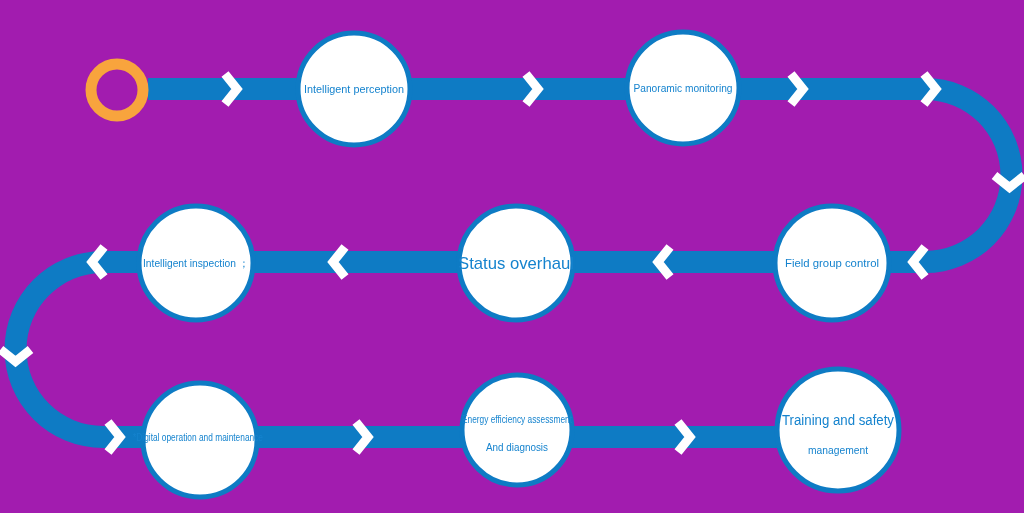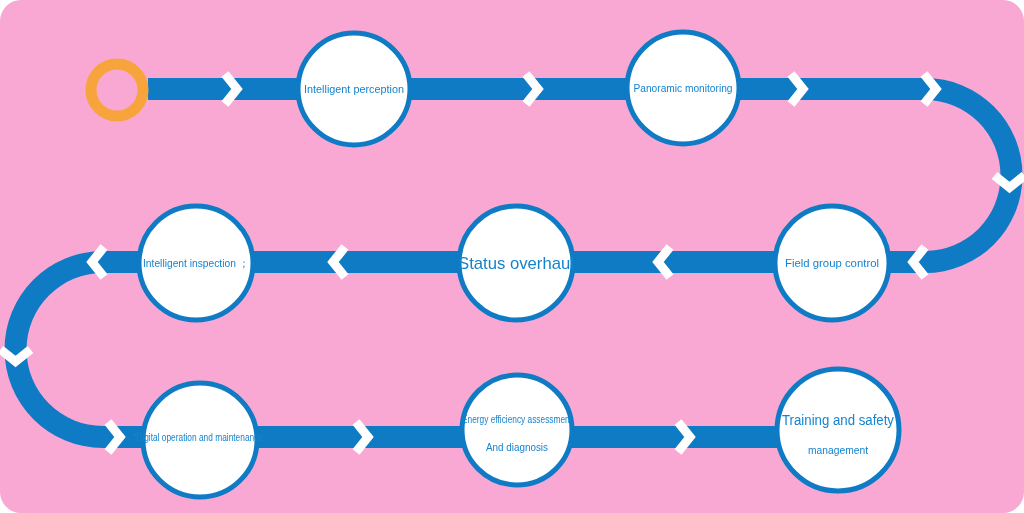--- a/index.html
+++ b/index.html
@@ -4,24 +4,23 @@
 <style>
   html, body {
     margin: 0;
     padding: 0;
     background: #ffffff;
   }
   .stage {
     position: relative;
     width: 1024px;
     height: 513px;
-    background: #f9a8d4;
+    background: #a21caf;
     overflow: hidden;
     font-family: "Liberation Sans", "DejaVu Sans", sans-serif;
-    border-radius: 21px;
   }
   svg { display: block; }
   text {
     font-family: "Liberation Sans", "DejaVu Sans", sans-serif;
     font-weight: 400;
   }
   .lbl      { font-size: 11px; }
   .lbl-sm   { font-size: 10.5px; }
   .lbl-lg   { font-size: 17px; }
   .lbl-md   { font-size: 15.5px; }

